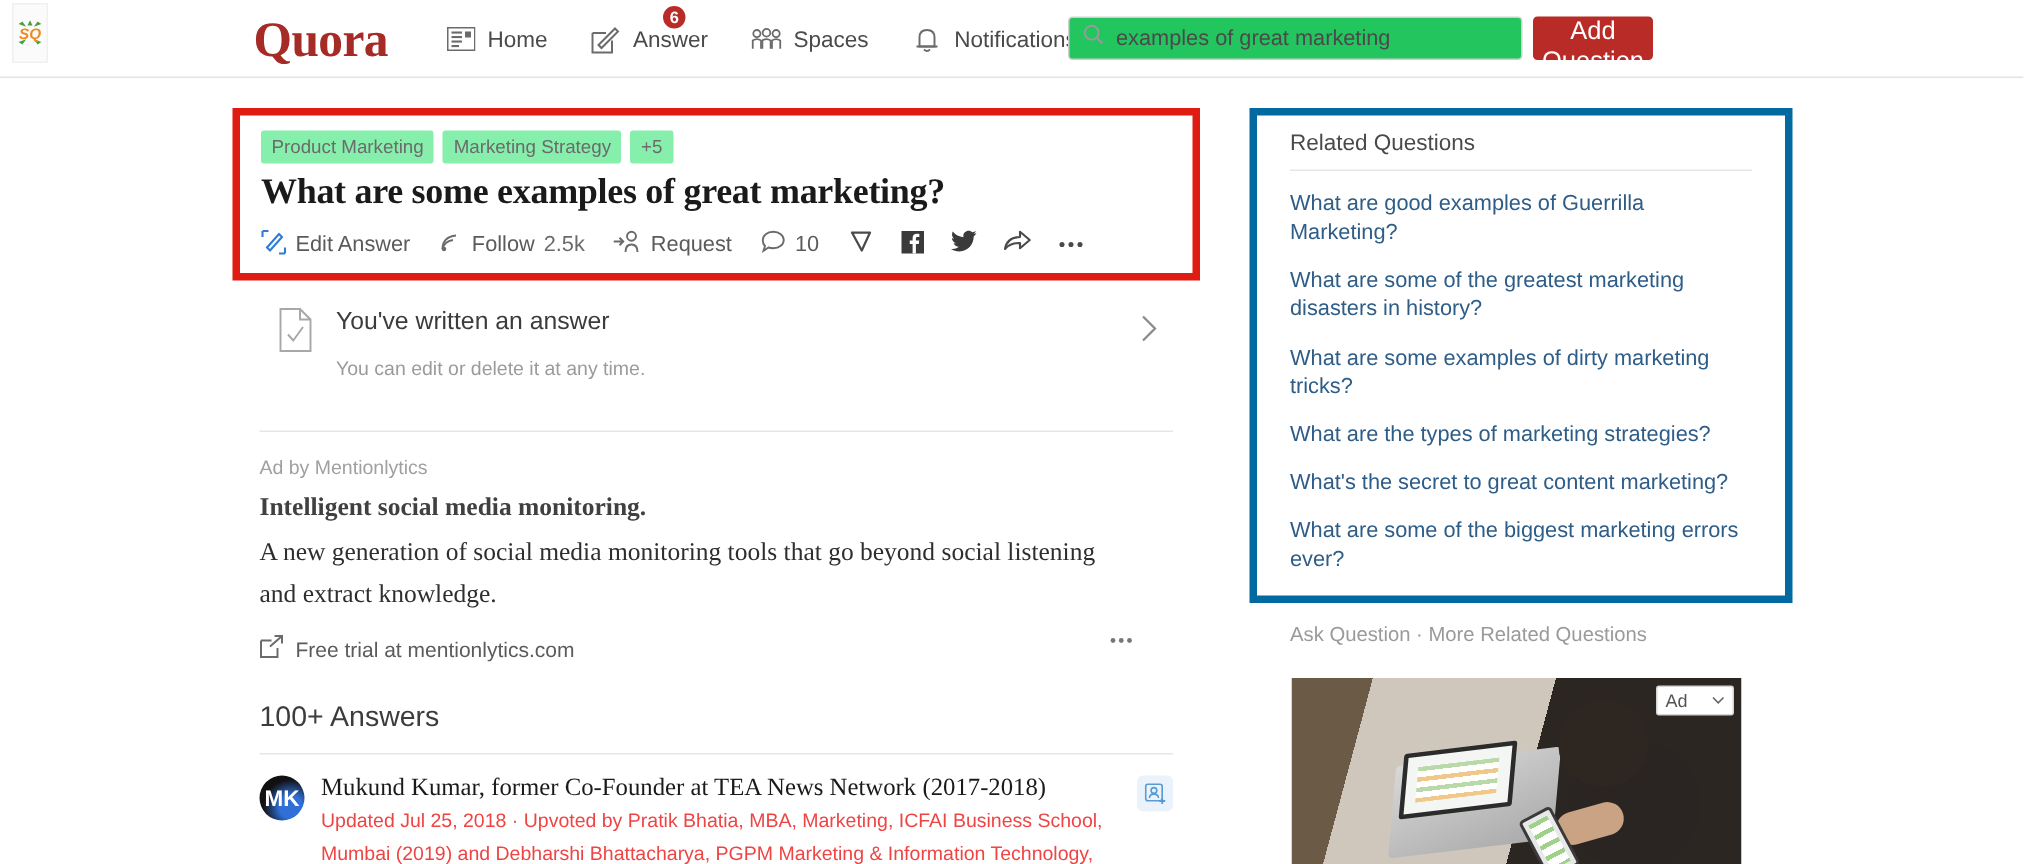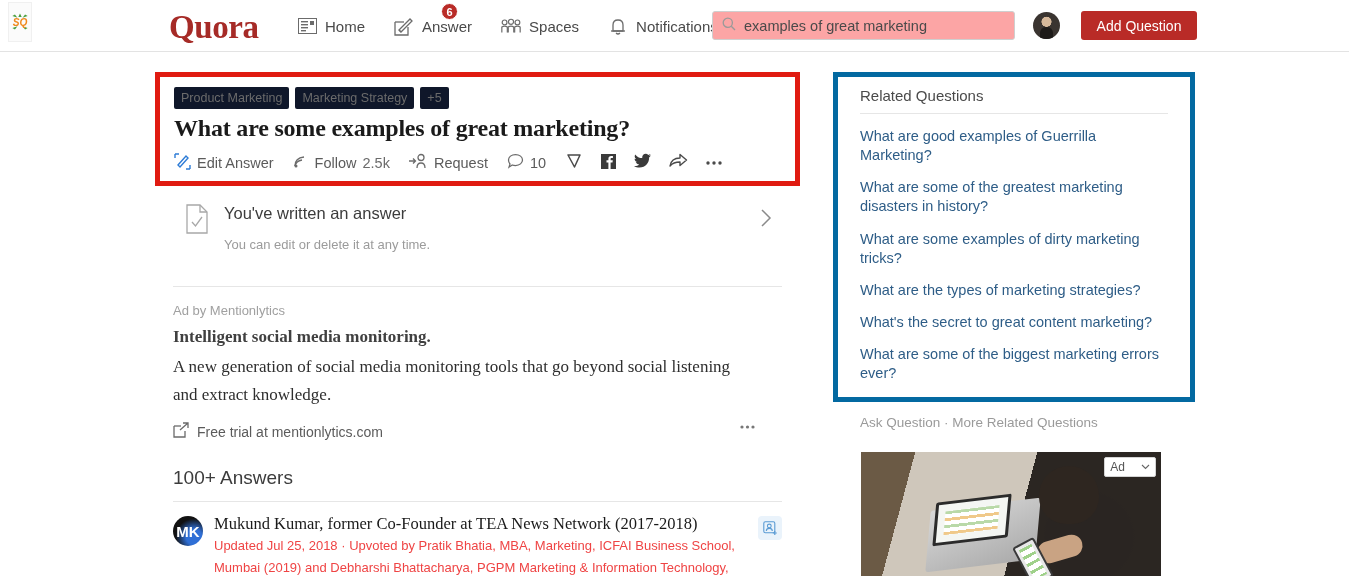--- a/index.html
+++ b/index.html
@@ -40,52 +40,52 @@
   .badge {
     position:absolute; top:3px; left:62px;
     background:#b92b27; color:#fff; border-radius:50%;
     width:17px; height:17px; font-size:11px; font-weight:bold;
     display:flex; align-items:center; justify-content:center;
     border:1.5px solid #fff;
   }
 
   .searchbox {
     position:absolute; left:712px; top:11px; width:303px; height:29px;
-    border:1px solid #cfcfcf; border-radius:3px; background:#fca5a5;
+    border:1px solid #cfcfcf; border-radius:3px; background:#22c55e;
     display:flex; align-items:center; padding:0 9px; gap:8px;
   }
   .searchbox .q { font-size:14.5px; color:#4a4a4a; white-space:nowrap; overflow:hidden; }
 
   .avatar {
     position:absolute; left:1033px; top:12px; width:27px; height:27px; border-radius:50%;
     background: radial-gradient(circle at 50% 36%, #d6b89a 0 22%, #3a3430 24% 100%);
     overflow:hidden;
   }
   .avatar::after{
     content:""; position:absolute; left:7px; top:15px; width:13px; height:14px;
     background:#1d1a18; border-radius:6px 6px 0 0;
   }
 
   .addq {
-    position:absolute; left:1081px; top:11px; width:116px; height:29px;
+    position:absolute; left:1022px; top:11px; width:80px; height:29px;
     background:#b92b27; color:#fff; border:none; border-radius:3px;
-    font-size:14px; font-family:"Liberation Sans", sans-serif;
+    font-size:17px; font-family:"Liberation Sans", sans-serif;
     cursor:pointer;
   }
 
   
   .main { position:absolute; left:155px; top:72px; width:645px; }
 
   .qbox {
     position:relative; border:5px solid #e01b11; background:#fff;
     padding:10px 14px 8px 14px;
   }
   .tags { display:flex; gap:6px; align-items:center; margin-bottom:6px; }
   .tag {
-    background:#0f172a; color:#6b6b6b; font-size:12.5px;
+    background:#86efac; color:#6b6b6b; font-size:12.5px;
     padding:4px 7px; border-radius:2px; white-space:nowrap;
   }
   .qtitle {
     font-family:"Liberation Serif", serif; font-weight:bold;
     font-size:24px; color:#1a1a1a; letter-spacing:-0.2px; margin:3px 0 10px 0;
   }
   .actions { display:flex; align-items:center; gap:0px; }
   .act {
     display:flex; align-items:center; gap:6px; margin-right:19px;
     font-size:14.5px; color:#5b5b5b; cursor:pointer; white-space:nowrap;

